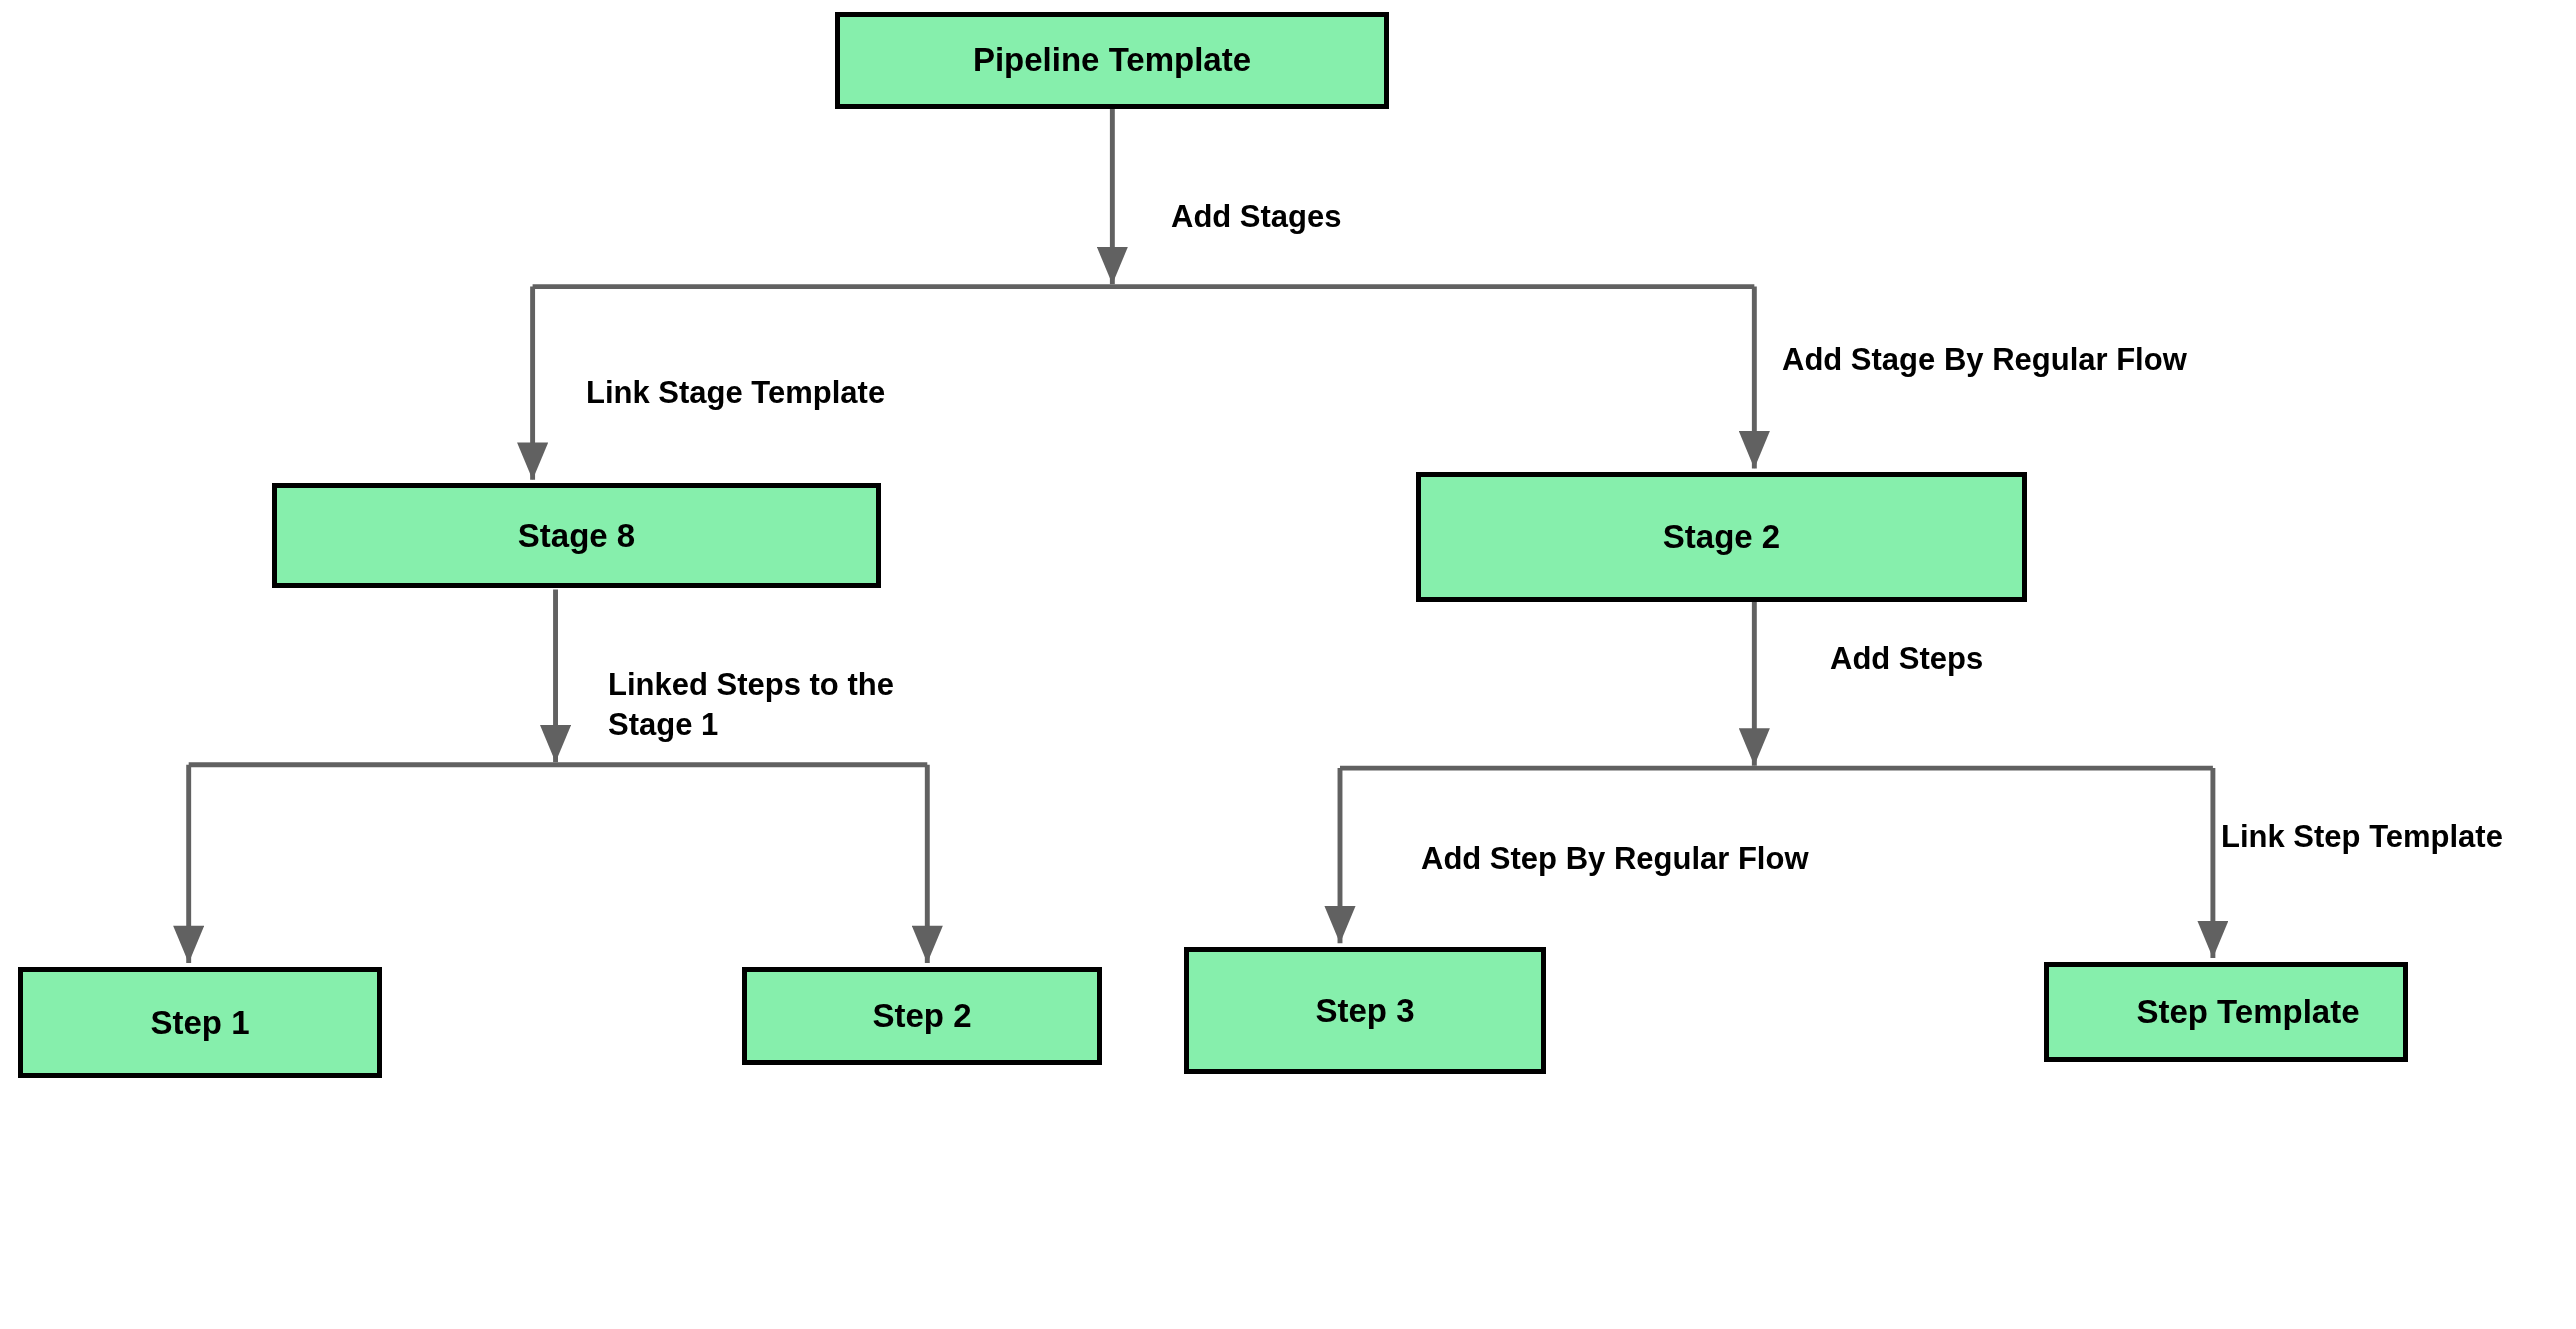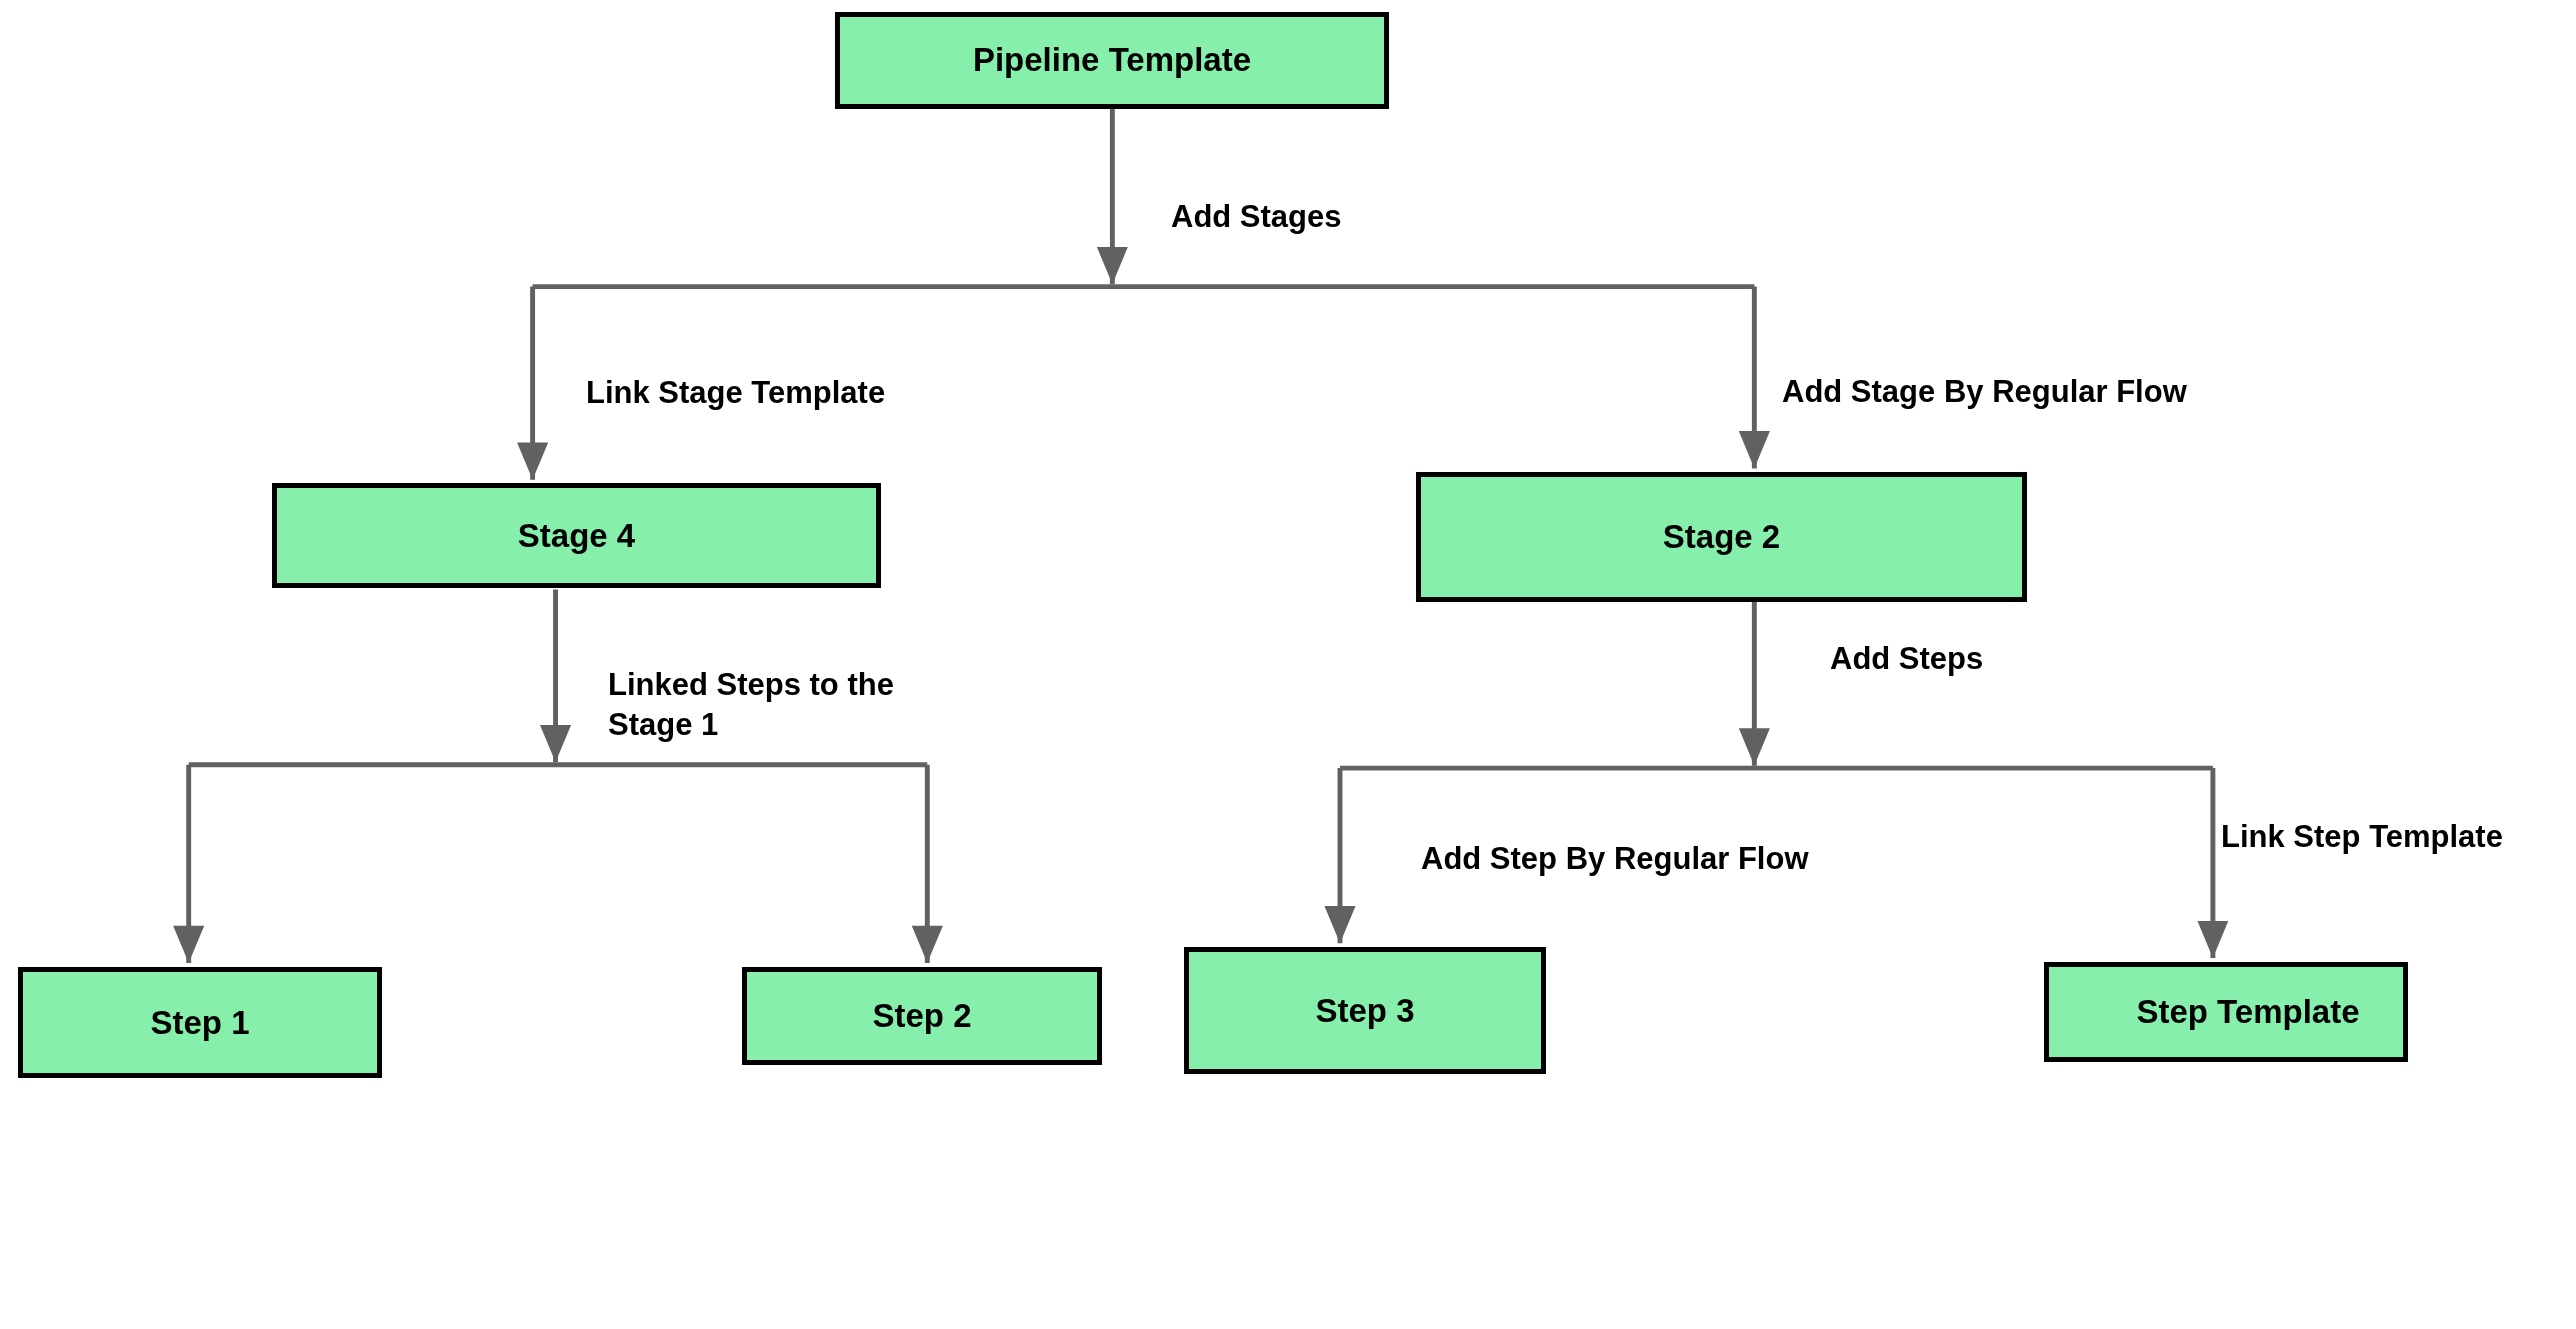--- a/index.html
+++ b/index.html
@@ -77,21 +77,21 @@
       <path d="M1636 938 L1636 1152" marker-end="url(#arrowhead)"></path>
       <path d="M2702 938 L2702 1170" marker-end="url(#arrowhead)"></path>
     </g>
   </svg>
 
   <div class="node" style="left:835px; top:11.5px; width:554px; height:97px;">
     <span class="node-label">Pipeline Template</span>
   </div>
 
   <div class="node" style="left:272px; top:483px; width:609px; height:105px;">
-    <span class="node-label">Stage 4</span>
+    <span class="node-label">Stage 8</span>
   </div>
 
   <div class="node" style="left:1416px; top:472px; width:611px; height:130px;">
     <span class="node-label">Stage 2</span>
   </div>
 
   <div class="node" style="left:18px; top:967px; width:364px; height:111px;">
     <span class="node-label">Step 1</span>
   </div>
 
@@ -104,21 +104,21 @@
   </div>
 
   <div class="node" style="left:2044px; top:962px; width:364px; height:100px;padding-left:44px;">
     <span class="node-label">Step Template</span>
   </div>
 
   <div class="edge-label" style="left:1171px; top:197px;">Add Stages</div>
 
   <div class="edge-label" style="left:586px; top:373px;">Link Stage Template</div>
 
-  <div class="edge-label" style="left:1782px; top:372px;">Add Stage By Regular Flow</div>
+  <div class="edge-label" style="left:1782px; top:340px;">Add Stage By Regular Flow</div>
 
   <div class="edge-label wrap" style="left:608px; top:665px; width:288px;">Linked Steps to the Stage 1</div>
 
   <div class="edge-label" style="left:1830px; top:639px;">Add Steps</div>
 
   <div class="edge-label" style="left:1401px; top:839px;margin-left:20px;">Add Step By Regular Flow</div>
 
   <div class="edge-label" style="left:2221px; top:817px;">Link Step Template</div>
 
 </div>

